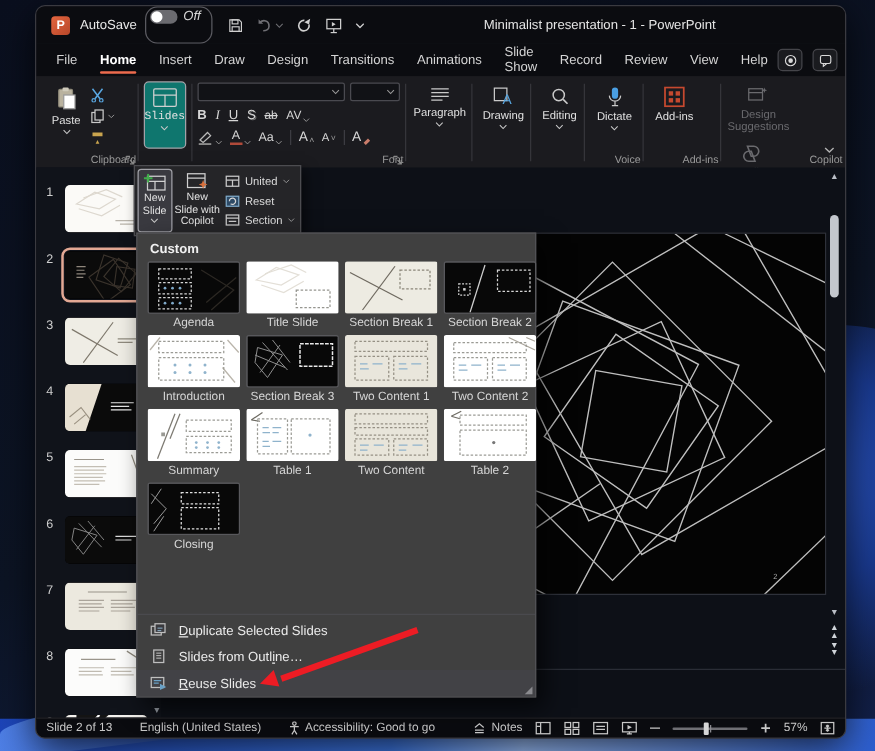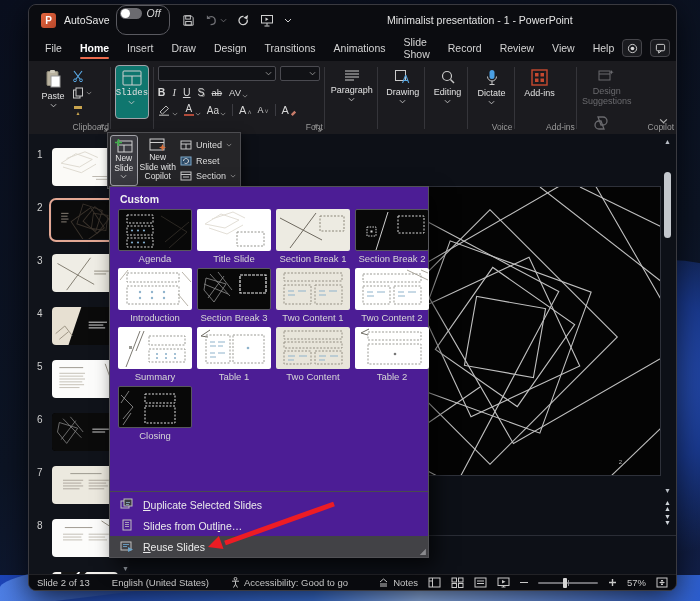--- a/index.html
+++ b/index.html
@@ -85,21 +85,21 @@
   .zoomtick{position:absolute;left:50%;top:-2px;width:1px;height:6px;background:#8a8a8f;}
   .zoomthumb{position:absolute;left:42%;top:-4px;width:4px;height:10px;background:#d6d6d6;border-radius:1px;}
   
   .flyout{position:absolute;left:78px;top:127px;width:134px;height:57px;background:#252528;border:1px solid #4c4c50;
     box-shadow:3px 4px 10px rgba(0,0,0,.55);display:flex;padding:2px;gap:2px;z-index:5;}
   .fo-big{width:37px;display:flex;flex-direction:column;align-items:center;gap:1px;font-size:8.5px;color:#e2e2e2;text-align:center;line-height:1.12;padding-top:3px;border-radius:3px;}
   .fo-big.pressed{background:#3a3a40;border:1px solid #a2a2a8;}
   .fo-col{display:flex;flex-direction:column;justify-content:space-between;padding:3px 2px;flex:1;}
   .fo-item{display:flex;align-items:center;gap:4px;font-size:9px;color:#dcdcdc;height:14px;}
   
-  .gallery{position:absolute;left:80px;top:181px;width:320px;height:372px;background:#4c1d95;border:1px solid #515155;
+  .gallery{position:absolute;left:80px;top:181px;width:320px;height:372px;background:#404040;border:1px solid #515155;
     box-shadow:6px 8px 18px rgba(0,0,0,.65);z-index:6;display:flex;flex-direction:column;}
   .ghead{font-size:10.5px;font-weight:bold;color:#f0f0f0;padding:6px 0 2px 10px;}
   .ggrid{display:grid;grid-template-columns:repeat(4,74px);column-gap:5px;row-gap:4px;padding:2px 0 0 8px;}
   .gcell{width:74px;display:flex;flex-direction:column;align-items:center;gap:2px;}
   .gthumb{width:74px;height:42px;border-radius:2px;overflow:hidden;}
   .gthumb.dk{border:1px solid #58585c;}
   .glab{font-size:9.5px;color:#d6d6d6;white-space:nowrap;}
   .gsep{height:1px;background:#4a4a4e;margin:7px 0 2px 0;}
   .gmenu{display:flex;flex-direction:column;}
   .menu-row{display:flex;align-items:center;gap:9px;height:21px;padding:0 10px;font-size:10.5px;color:#ebebeb;}

